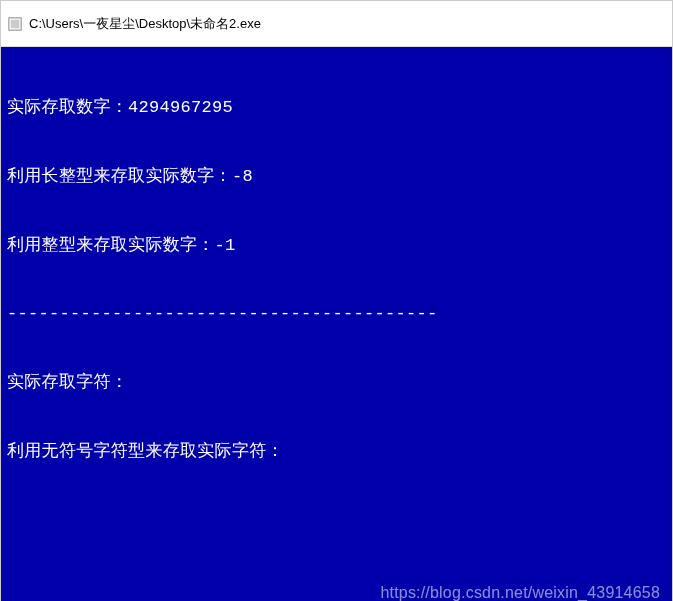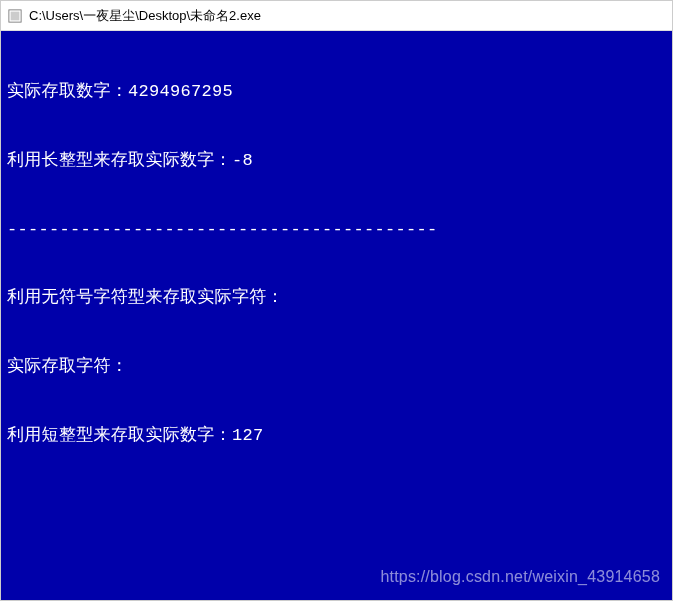--- a/index.html
+++ b/index.html
@@ -13,21 +13,21 @@
       background: #fff;
       font-family: "Microsoft YaHei", "SimSun", sans-serif;
       overflow: hidden;
     }
     .window {
       width: 100%;
       height: 100%;
       border: 1px solid #ccc;
     }
     .titlebar {
-      height: 30px;
+      height: 46px;
       background: #fff;
       display: flex;
       align-items: center;
       padding: 0 6px;
       border-bottom: 1px solid #ddd;
     }
     .window-icon {
       width: 16px;
       height: 16px;
       margin-right: 6px;
@@ -80,24 +80,24 @@
       <svg viewBox="0 0 16 16">
         <rect x="1" y="1" width="14" height="14" fill="none" stroke="#777" stroke-width="1"></rect>
         <rect x="3" y="3" width="10" height="10" fill="#ccc"></rect>
       </svg>
     </span>
     <span class="title-text">C:\Users\一夜星尘\Desktop\未命名2.exe</span>
   </div>
   <div class="console">
     <span class="console-line">实际存取数字：4294967295</span>
     <span class="console-line">利用长整型来存取实际数字：-8</span>
+    <span class="console-line">利用整型来存取实际数字：-1</span>
     <span class="console-line">-----------------------------------------</span>
+    <span class="console-line">实际存取字符：</span>
     <span class="console-line">利用无符号字符型来存取实际字符：</span>
-    <span class="console-line">实际存取字符：</span>
-    <span class="console-line">利用短整型来存取实际数字：127</span>
     
     
     
     
     
     
     
     
     
     

